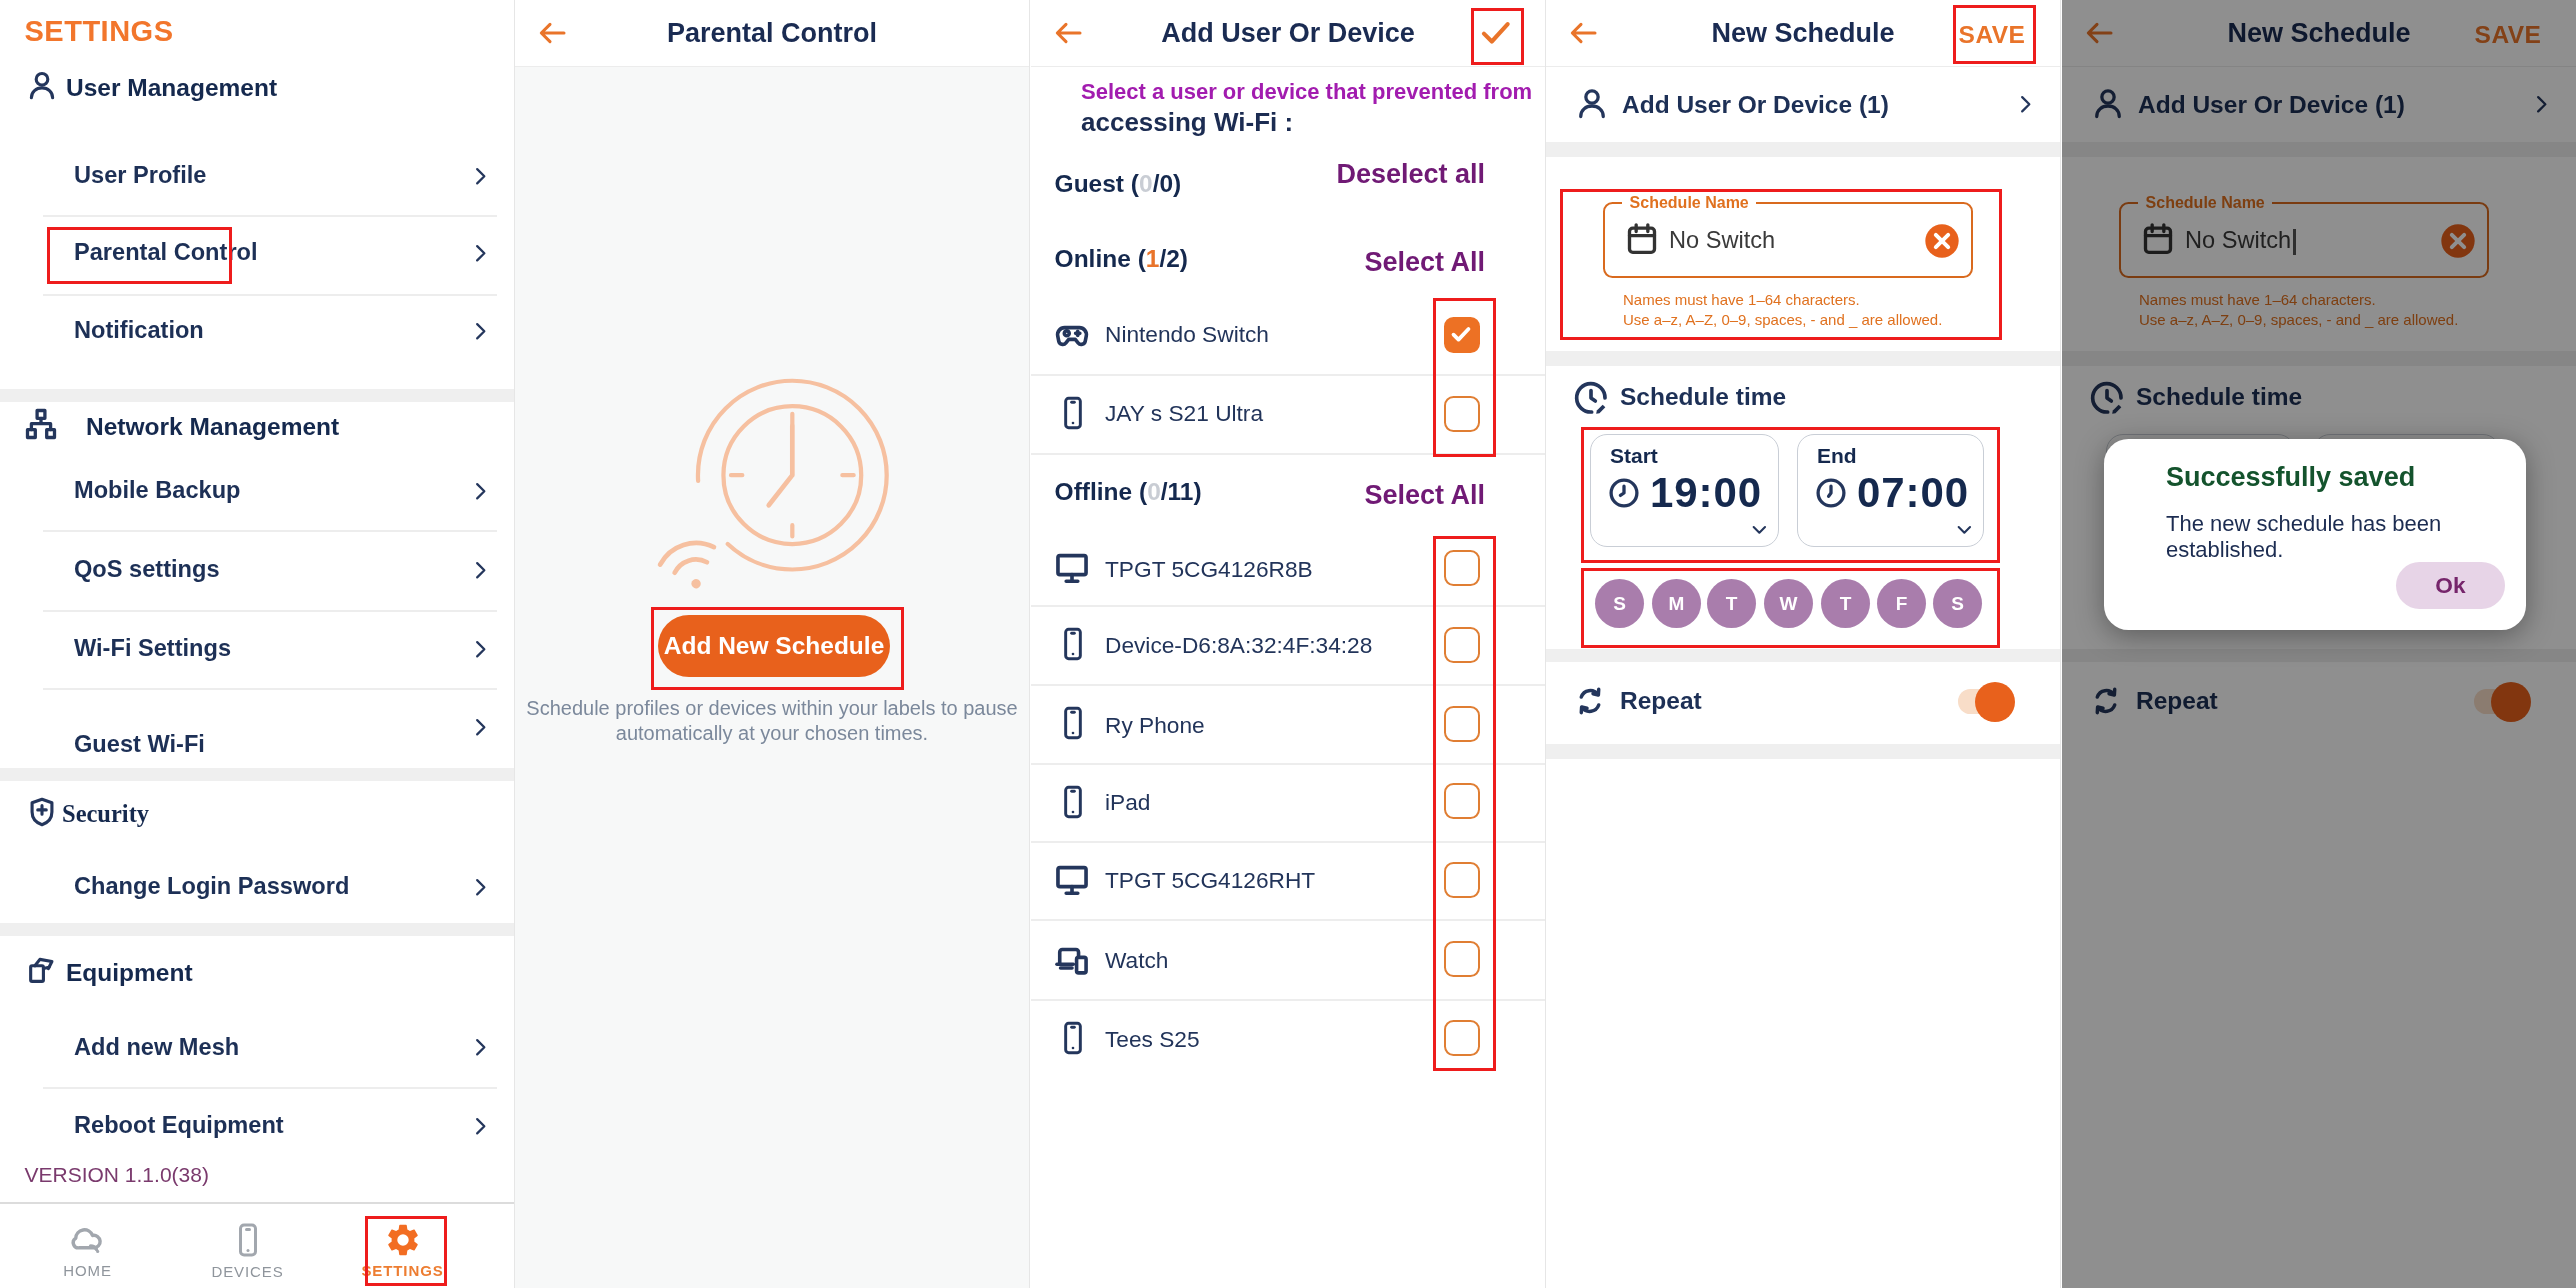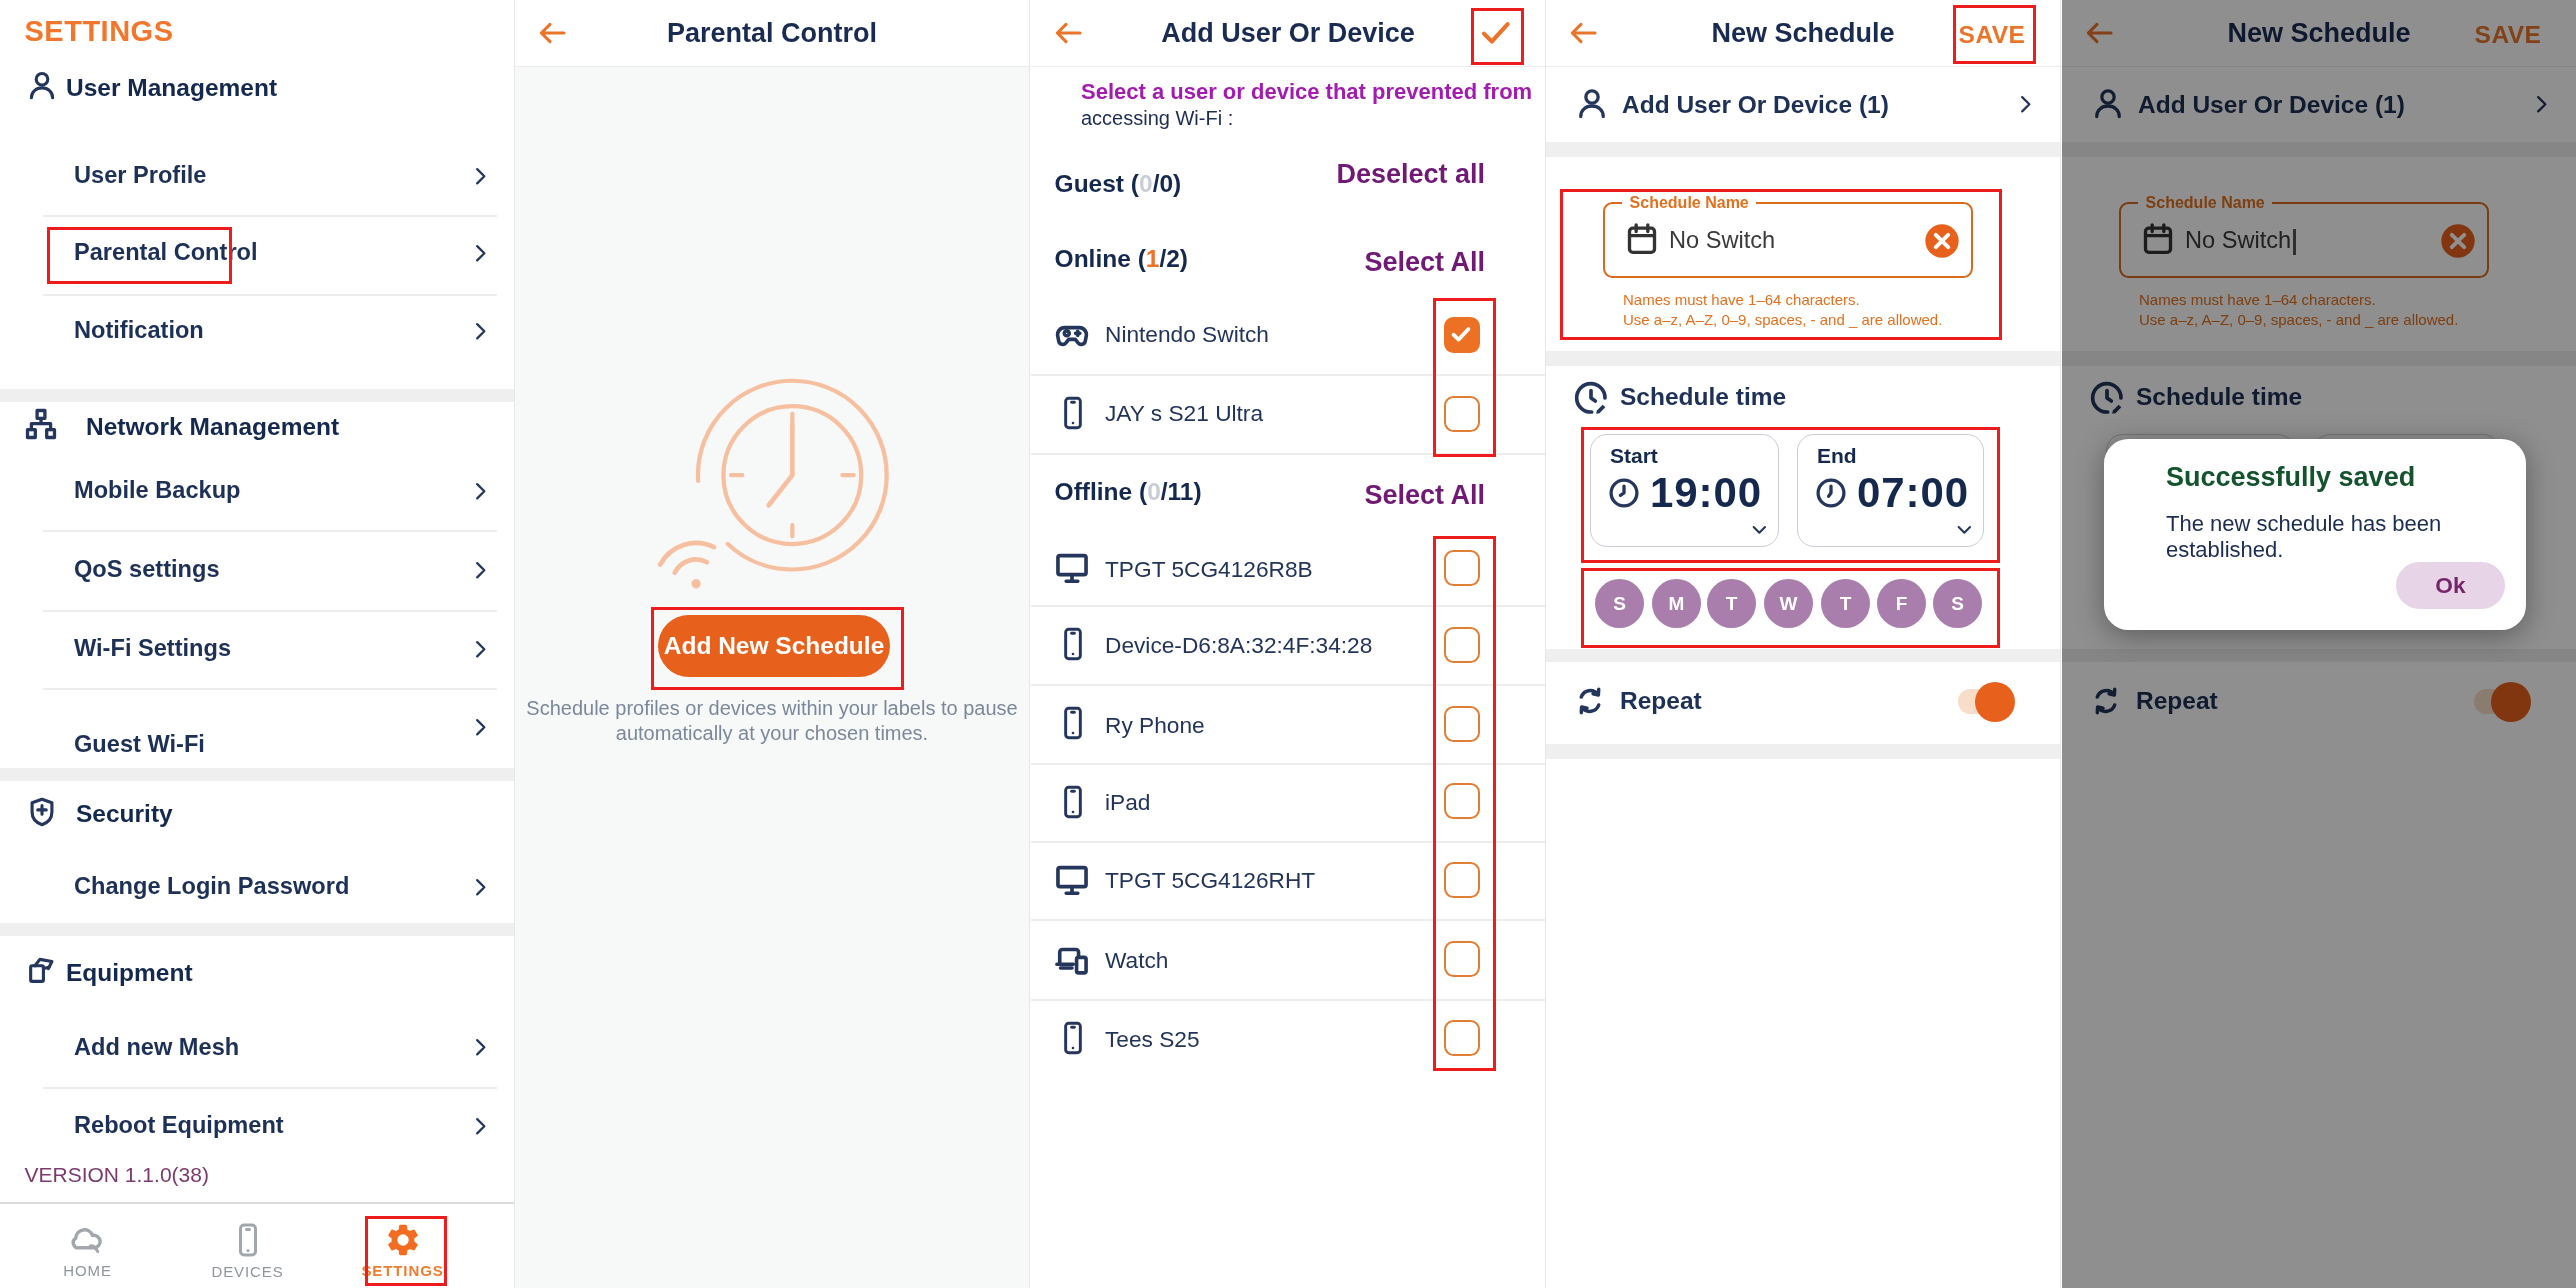--- a/index.html
+++ b/index.html
@@ -134,21 +134,21 @@
         </svg></span>
 
     <div class="band" style="top:768px;"></div>
 
     <span class="icon abs" style="left:24.5px;top:795px;">
       <svg class="ic" width="34" height="34" viewBox="0 0 24 24">
           <path d="M12 3l7 2.5V12c0 4.6-3 7.6-7 9-4-1.4-7-4.4-7-9V5.5z"></path>
           <path d="M12 7.5v6M9 10.5h6"></path>
         </svg>
     </span>
-    <div class="abs sec-h" style="left:76px;top:800px;">Security</div>
+    <div class="abs sec-h" style="left:62px;top:800px;font-family:Liberation Serif, serif;">Security</div>
 
     <div class="abs" style="left:74px;top:873px;">
       <span class="item-label">Change Login Password</span></div>
     <span class="chev" style="left:468px;top:875px;">
       <svg class="ic" width="24.5" height="24.5" viewBox="0 0 24 24">
           <path d="M9 5l7 7-7 7"></path>
         </svg></span>
 
     <div class="band" style="top:923px;"></div>
 
@@ -250,21 +250,21 @@
           </svg></span>
       <div class="hdr-title">Add User Or Device</div>
       <span class="abs" style="left:445px;top:13.2px;">
         <svg class="ic-orange" width="38" height="38" viewBox="0 0 24 24" stroke-width="2.6">
             <path d="M5 13l5 5L20 7"></path>
           </svg></span>
     </div>
     <div class="redbox" style="left:440px;top:7.6px;width:47px;height:51px;"></div>
 
     <div class="abs" style="left:50px;top:79px;font-size:22px;font-weight:600;color:#a21caf;text-align:right;">Select a user or device that prevented from</div>
-    <div class="abs" style="left:50px;top:107px;font-size:20px;font-weight:400;color:#1c2c52;">accessing Wi-Fi :</div>
+    <div class="abs" style="left:50px;top:107px;font-size:26px;font-weight:700;color:#1c2c52;">accessing Wi-Fi :</div>
 
     <div class="abs grp" style="left:23.6px;top:170px;">
       <span>Guest (</span><span class="count-gray">0</span><span>/0)</span>
     </div>
     <div class="abs link-or" style="right:60px;top:159px;">Deselect all</div>
 
     <div class="abs grp" style="left:23.6px;top:245px;">
       <span>Online (</span><span class="count-orange">1</span><span>/2)</span>
     </div>
     <div class="abs link-or" style="right:60px;top:247px;">Select All</div>

